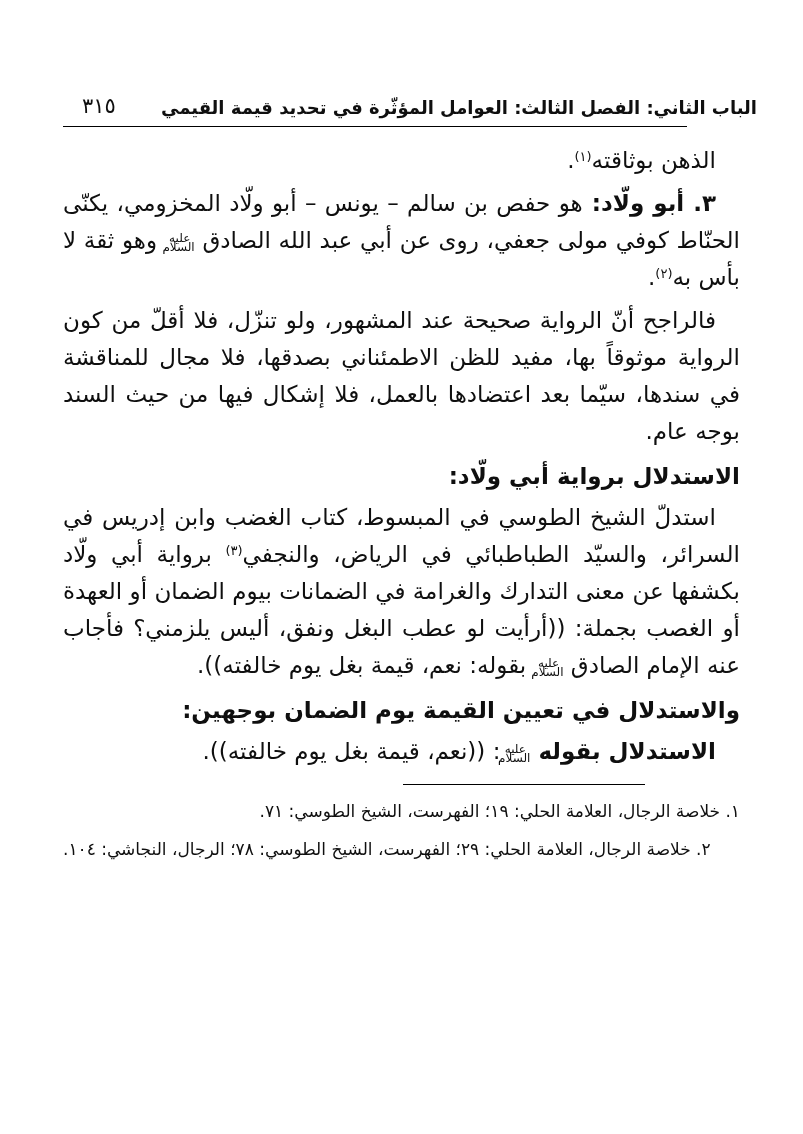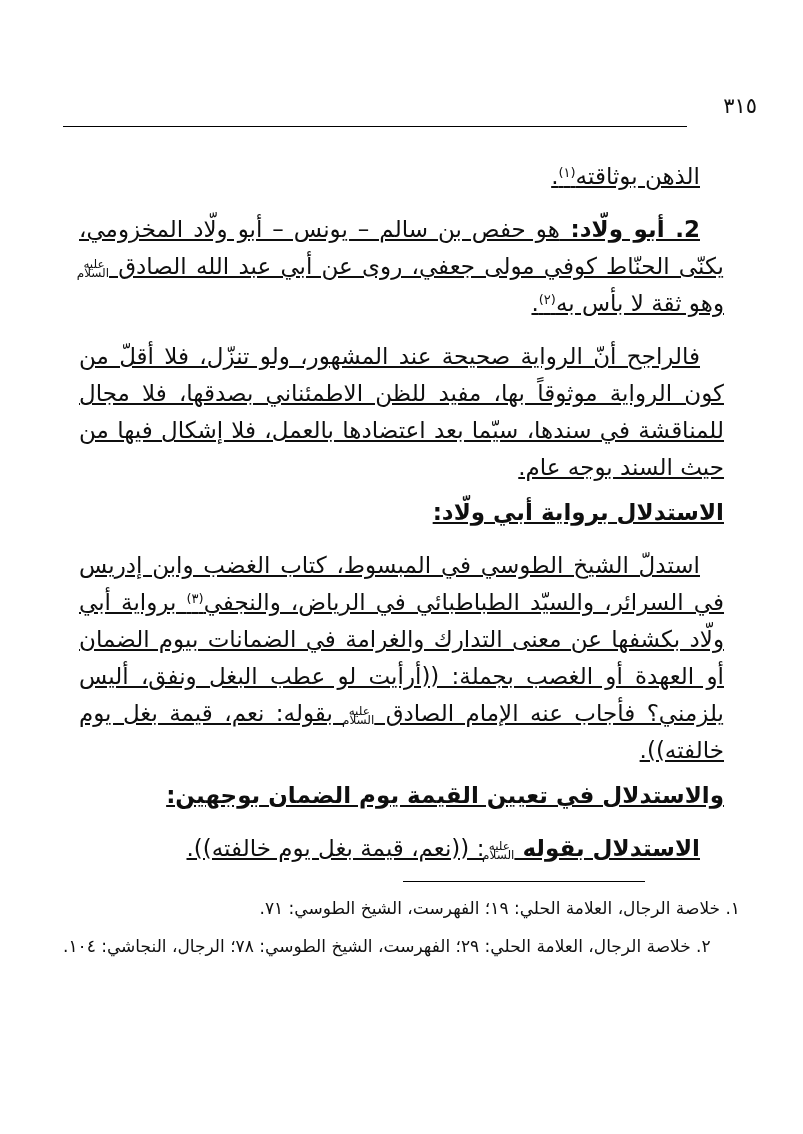--- a/index.html
+++ b/index.html
@@ -38,21 +38,21 @@
     border-top: 1.7px solid #000;
     margin: 8px 116px 0 63px;
   }
   
   .body-text {
     padding: 15px 63px 0 63px;
     font-size: 23px;
     line-height: 37px;
     text-align: justify;
   }
-  .body-text p { margin: 16px; text-decoration: underline; }
+  .body-text p { margin: 0; }
   p.para {
     margin-bottom: 6px;
     text-indent: 24px;
   }
   p.heading {
     margin-top: 8px;
     margin-bottom: 4px;
     font-weight: bold;
     text-indent: 0;
   }
@@ -92,28 +92,29 @@
     text-align-last: left;
   }
   .fn-label { font-weight: normal; }
 </style>
 </head>
 <body>
 
 <div class="page">
 
   <header class="header">
+    <div class="running-title">الباب الثاني: الفصل الثالث: العوامل المؤثّرة في تحديد قيمة القيمي</div>
     <div class="page-number">٣١٥</div>
   </header>
 
   <div class="header-rule"></div>
 
   <main class="body-text" id="body-text">
       <p class="para"><span class="seg-n">الذهن بوثاقته</span><span class="seg-sup">(١)</span><span class="seg-n">.</span></p>
-      <p class="para"><span class="seg-b">2. أبو ولّاد: </span><span class="seg-n">هو حفص بن سالم – يونس – أبو ولّاد المخزومي، يكنّى الحنّاط كوفي مولى جعفي، روى عن أبي عبد الله الصادق </span><span class="seg-hon">عليه السلام</span><span class="seg-n"> وهو ثقة لا بأس به</span><span class="seg-sup">(٢)</span><span class="seg-n">.</span></p>
+      <p class="para"><span class="seg-b">٣. أبو ولّاد: </span><span class="seg-n">هو حفص بن سالم – يونس – أبو ولّاد المخزومي، يكنّى الحنّاط كوفي مولى جعفي، روى عن أبي عبد الله الصادق </span><span class="seg-hon">عليه السلام</span><span class="seg-n"> وهو ثقة لا بأس به</span><span class="seg-sup">(٢)</span><span class="seg-n">.</span></p>
       <p class="para"><span class="seg-n">فالراجح أنّ الرواية صحيحة عند المشهور، ولو تنزّل، فلا أقلّ من كون الرواية موثوقاً بها، مفيد للظن الاطمئناني بصدقها، فلا مجال للمناقشة في سندها، سيّما بعد اعتضادها بالعمل، فلا إشكال فيها من حيث السند بوجه عام.</span></p>
       <p class="heading"><span class="seg-b">الاستدلال برواية أبي ولّاد:</span></p>
       <p class="para"><span class="seg-n">استدلّ الشيخ الطوسي في المبسوط، كتاب الغضب وابن إدريس في السرائر، والسيّد الطباطبائي في الرياض، والنجفي</span><span class="seg-sup">(٣)</span><span class="seg-n"> برواية أبي ولّاد بكشفها عن معنى التدارك والغرامة في الضمانات بيوم الضمان أو العهدة أو الغصب بجملة: ((أرأيت لو عطب البغل ونفق، أليس يلزمني؟ فأجاب عنه الإمام الصادق </span><span class="seg-hon">عليه السلام</span><span class="seg-n"> بقوله: نعم، قيمة بغل يوم خالفته)).</span></p>
       <p class="heading"><span class="seg-b">والاستدلال في تعيين القيمة يوم الضمان بوجهين:</span></p>
       <p class="para"><span class="seg-b">الاستدلال بقوله </span><span class="seg-hon">عليه السلام</span><span class="seg-n">: ((نعم، قيمة بغل يوم خالفته)).</span></p>
     </main>
 
   <div class="footnote-separator"></div>
 
   <section class="footnotes" id="footnotes">

